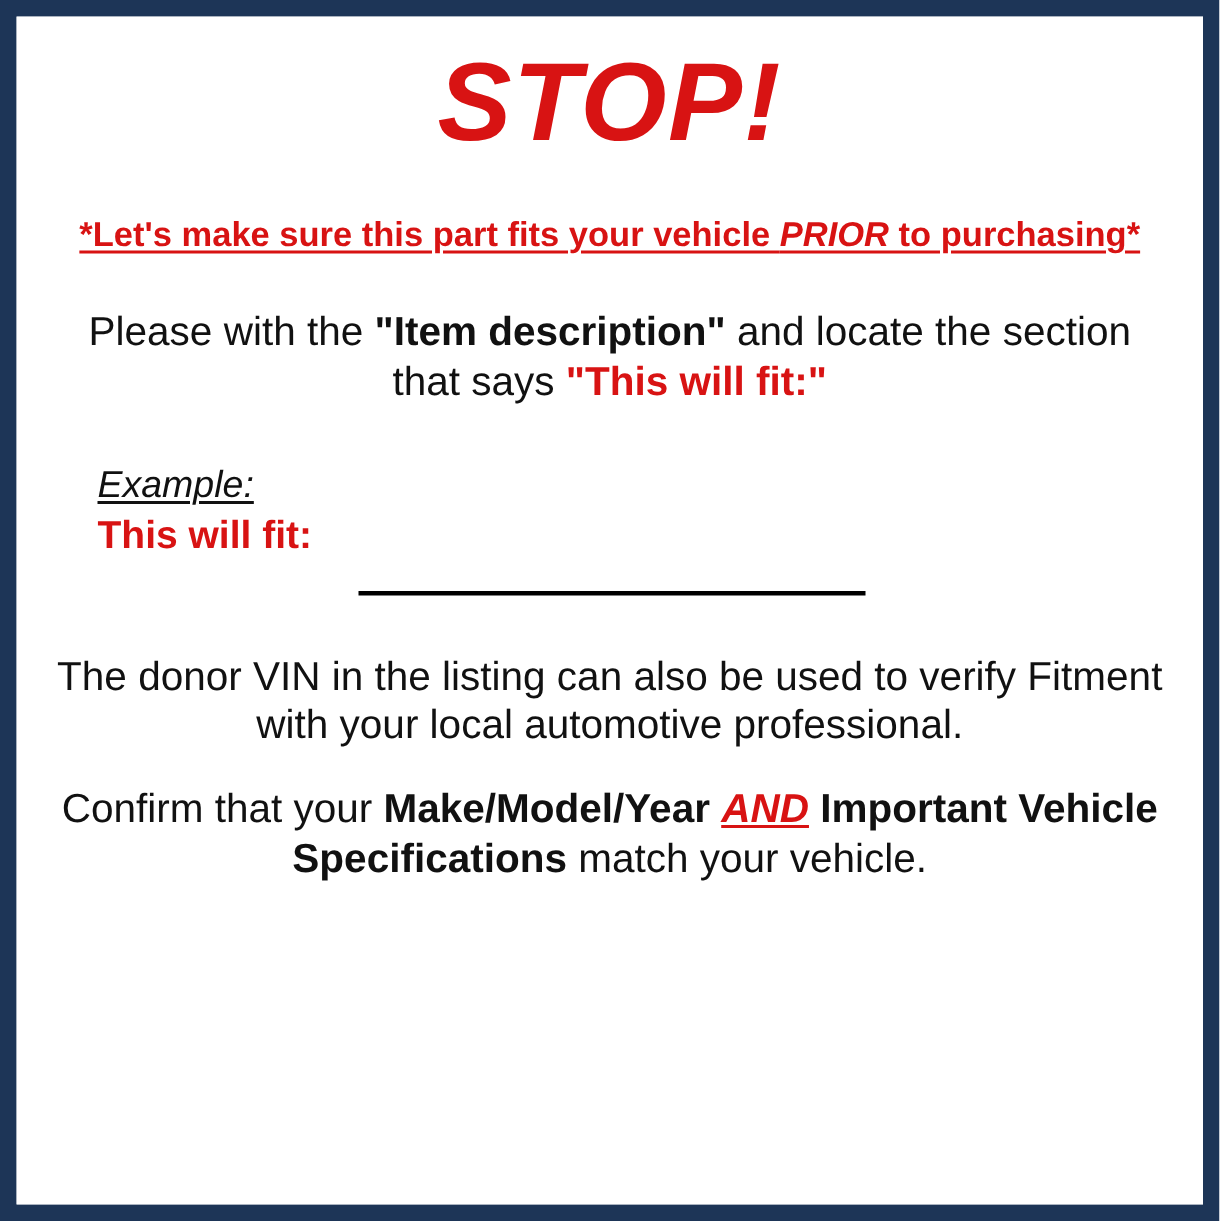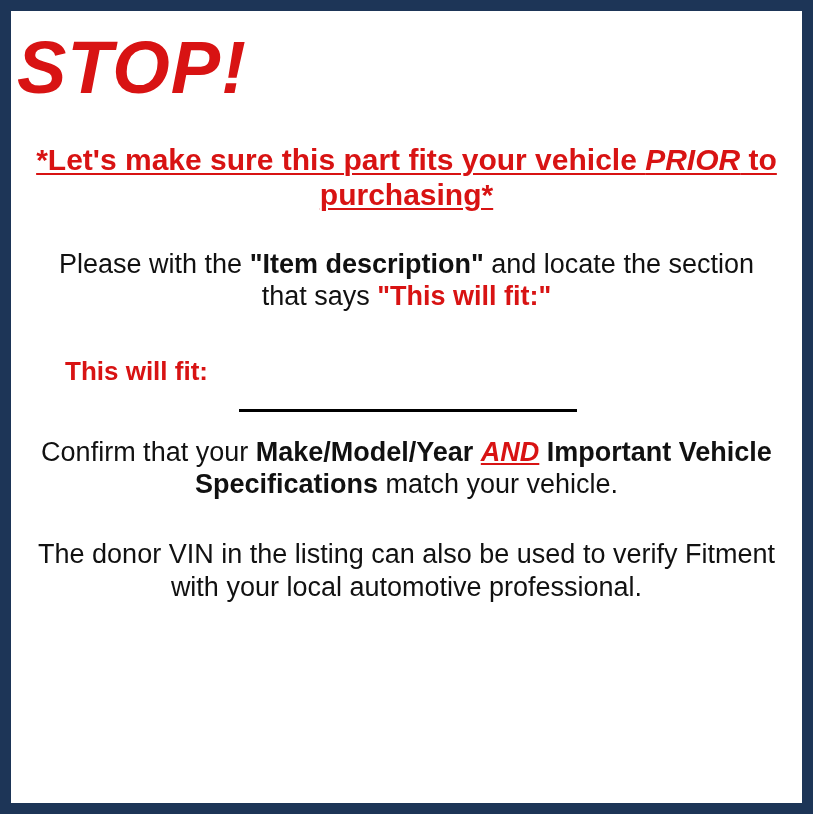--- a/index.html
+++ b/index.html
@@ -34,34 +34,35 @@
 
   
   .red        { color: #d81313; }
   .black      { color: #111111; }
   .b          { font-weight: bold; }
   .i          { font-style: italic; }
   .u          { text-decoration: underline; text-decoration-thickness: 2px; text-underline-offset: 2px; }
 
   
   .stop-title {
+    text-align: center;
     color: #d81313;
     font-weight: bold;
     font-style: italic;
     font-size: 74px;
     line-height: 1.0;
     letter-spacing: 1px;
     margin: 20px 0 0 0;
   }
 
   .subtitle {
     text-align: center;
     color: #d81313;
     font-weight: bold;
-    font-size: 30px;
+    font-size: 23px;
     line-height: 1.15;
     margin: 38px 0 0 0;
     padding: 0 2px;
   }
   .subtitle .u-span {
     text-decoration: underline;
     text-decoration-thickness: 2px;
     text-underline-offset: 3px;
   }
 
@@ -136,27 +137,30 @@
         <span>*Let's make sure this part fits your vehicle </span><span class="i">PRIOR</span><span> to purchasing*</span>
       </span>
     </div>
 
 
     <p class="para block-view">
       <span class="black">Please with the </span><span class="black b">"Item description"</span><span class="black"> and locate the section that says </span><span class="red b">"This will fit:"</span>
     </p>
 
     <div class="example-wrap">
+      <div>
+        <span class="example-label">Example:</span>
+      </div>
       <div class="example-fit">This will fit:</div>
     </div>
 
     <div class="divider-row">
       <div class="divider"></div>
     </div>
 
+    <p class="para block-vin">The donor VIN in the listing can also be used to verify Fitment with your local automotive professional.</p>
+
     <p class="para block-confirm">
       <span class="black">Confirm that your </span><span class="black b">Make/Model/Year</span><span class="black"> </span><span class="red b i u">AND</span><span class="black"> </span><span class="black b">Important Vehicle Specifications</span><span class="black"> match your vehicle.</span>
     </p>
-
-    <p class="para block-vin">The donor VIN in the listing can also be used to verify Fitment with your local automotive professional.</p>
 
   </div>
 </div>
 
 </body></html>

